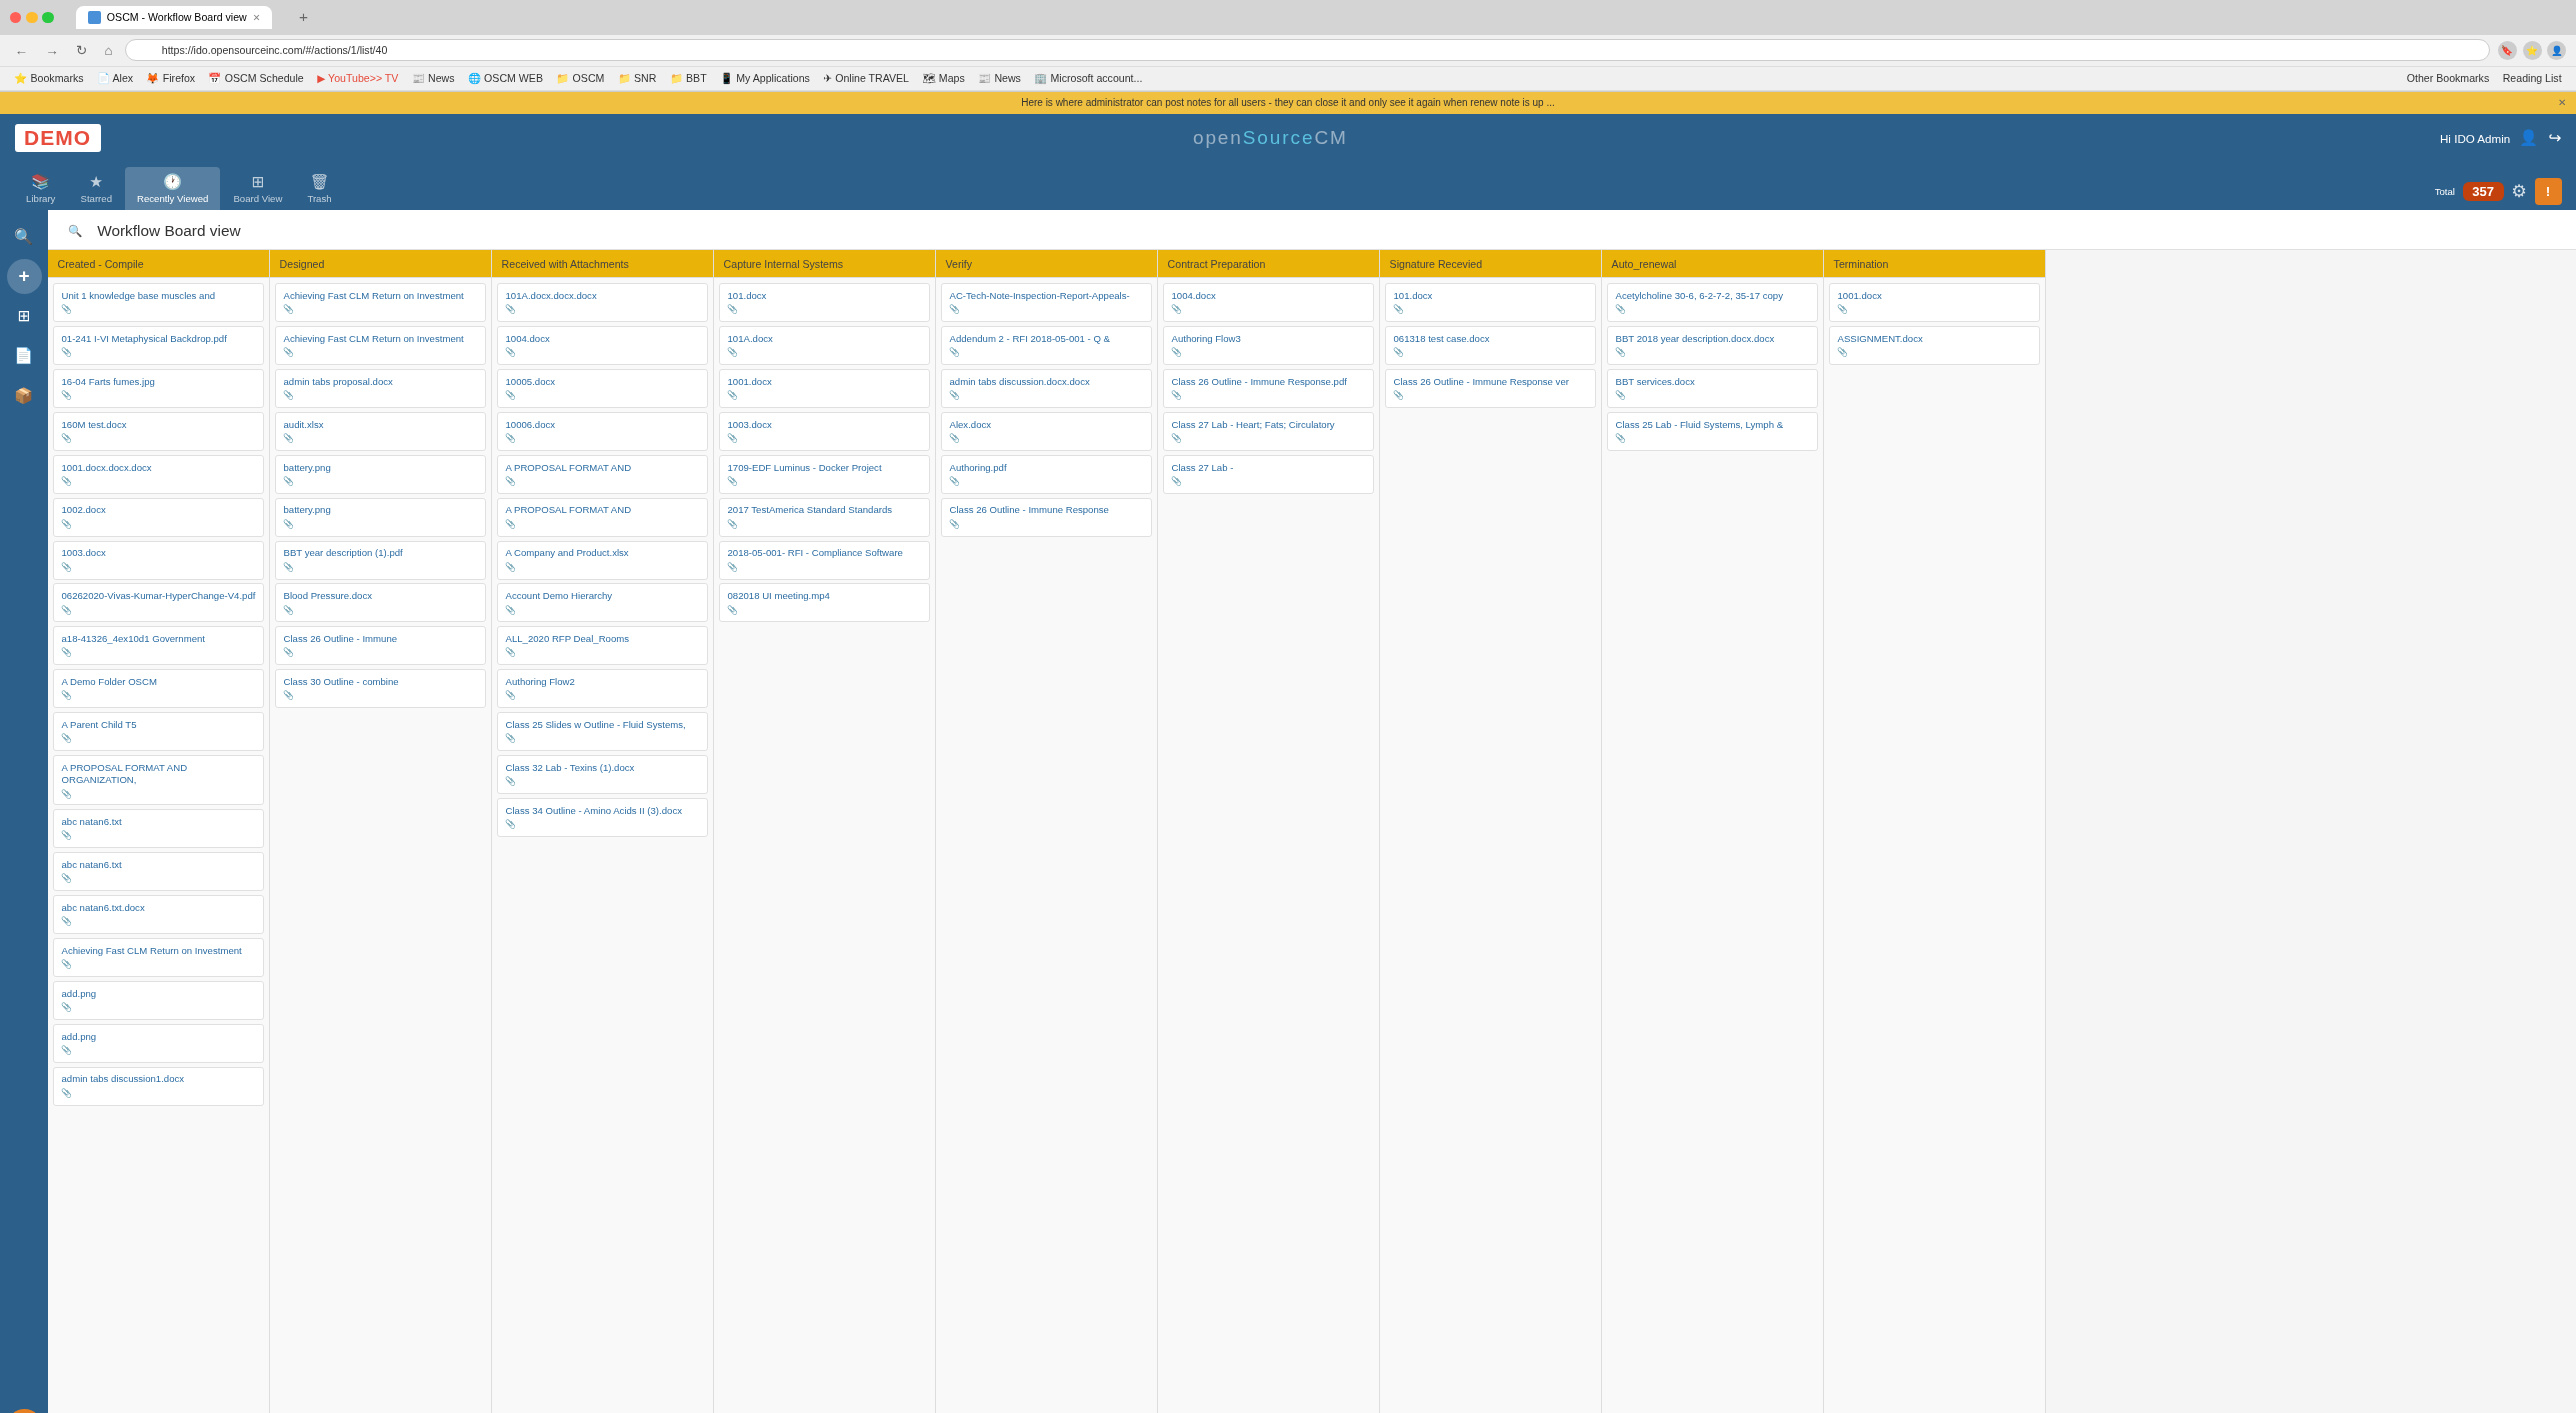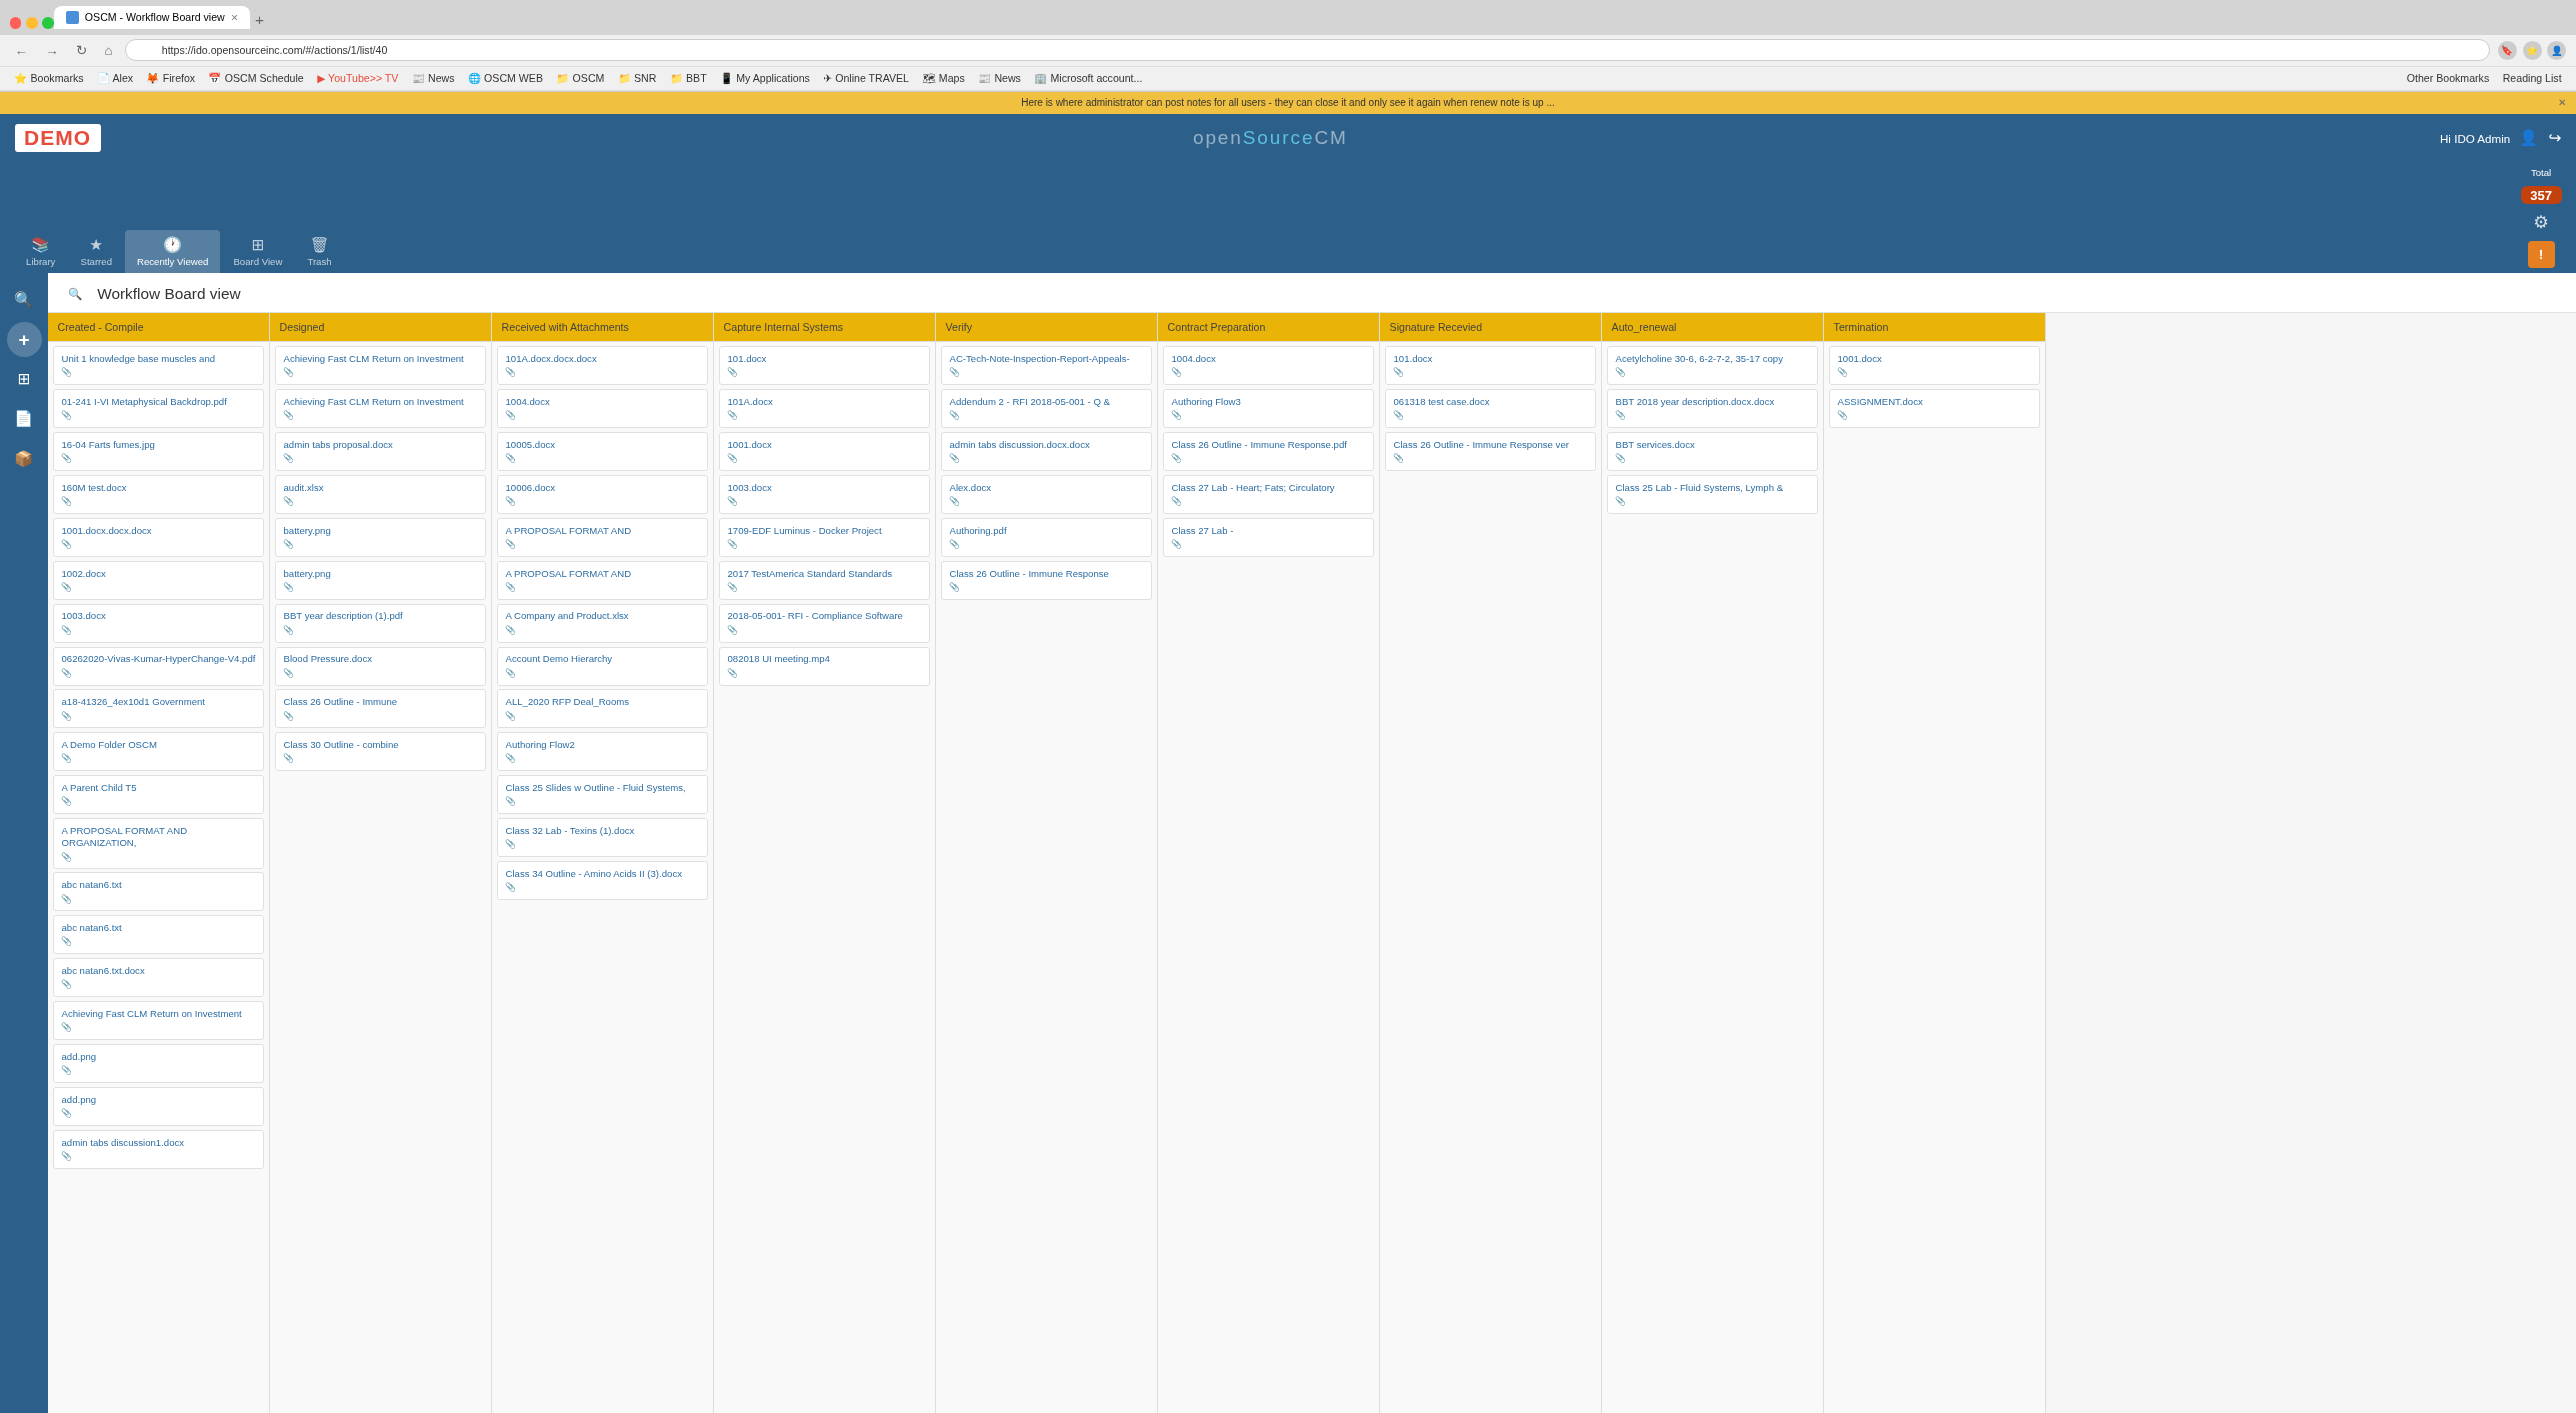--- a/index.html
+++ b/index.html
@@ -1,20 +1,20 @@
 <!DOCTYPE html>
 <html><head>
   <meta charset="utf-8">
   <style>
     * { box-sizing: border-box; margin: 0; padding: 0; }
     body { font-family: -apple-system, BlinkMacSystemFont, 'Segoe UI', sans-serif; font-size: 11.6px; background: #f0f0f0; overflow: hidden; }
 
     
     .browser-chrome { background: #e8e8e8; border-bottom: 1px solid #ccc; }
-    .browser-titlebar { background: #d4d4d4; padding: 5.8px 9.6px; display: flex; align-items: flex-end; gap: 0; }
+    .browser-titlebar { background: #d4d4d4; padding: 5.8px 9.6px; display: flex; align-items: center; gap: 22px; }
     .browser-dots { display: flex; gap: 4.8px; }
     .dot { width: 11.6px; height: 11.6px; border-radius: 50%; }
     .dot-red { background: #ff5f57; }
     .dot-yellow { background: #febc2e; }
     .dot-green { background: #28c840; }
     .browser-tab { background: white; border-radius: 7.7px 7.7px 0 0; padding: 4.8px 11.6px; font-size: 10.6px; display: flex; align-items: center; gap: 5.8px; min-width: 174px; }
     .tab-favicon { width: 13.5px; height: 13.5px; background: #4a90d9; border-radius: 1.9px; display: inline-block; }
     .tab-close { margin-left: auto; color: #888; cursor: pointer; font-size: 9.6px; }
     .tab-new { background: none; border: none; font-size: 15.4px; color: #666; cursor: pointer; padding: 0 4.8px; }
 
@@ -50,21 +50,21 @@
     .sidebar { width: 48px; background: #2c5f8a; display: flex; flex-direction: column; align-items: center; padding: 9.6px 0; gap: 4.8px; }
     .sidebar-icon { width: 35px; height: 35px; border-radius: 50%; display: flex; align-items: center; justify-content: center; cursor: pointer; color: white; font-size: 15.4px; }
     .sidebar-icon.gear { background: #e67e22; border-radius: 50%; }
 
     
     .toolbar-row { background: #2c5f8a; padding: 4.8px 14.5px 0; display: flex; align-items: flex-end; justify-content: space-between; }
     .toolbar-tabs { display: flex; gap: 1.9px; }
     .toolbar-tab { display: flex; flex-direction: column; align-items: center; padding: 5.8px 11.6px; cursor: pointer; color: rgba(255,255,255,0.7); font-size: 9.6px; gap: 1.9px; border-radius: 3.9px 3.9px 0 0; }
     .toolbar-tab.active { background: rgba(255,255,255,0.2); color: white; }
     .toolbar-tab-icon { font-size: 15.4px; }
-    .toolbar-right { display: flex; align-items: center; gap: 7.7px; padding-bottom: 4.8px; flex-direction: column; }
+    .toolbar-right { display: flex; align-items: center; gap: 7.7px; padding-bottom: 4.8px; }
     .total-badge { background: #c2410c; color: white; border-radius: 6px; padding: 1.9px 9.6px; font-size: 13px; font-weight: bold; }
     .search-icon-btn { width: 27px; height: 27px; display: flex; align-items: center; justify-content: center; cursor: pointer; color: #666; }
 
     
     .content-area { flex: 1; overflow-x: auto; overflow-y: hidden; background: #f5f5f5; }
     .workflow-board { display: flex; gap: 0; height: 100%; }
 
     .column { min-width: 222px; max-width: 222px; border-right: 1px solid #ddd; background: #f9f9f9; display: flex; flex-direction: column; }
     .column-header { padding: 7.7px 9.6px; font-size: 10.6px; font-weight: 400; color: #444; background: #eab308; border-bottom: 1px solid #ddd; white-space: nowrap; }
     .column-body { flex: 1; overflow-y: auto; padding: 4.8px; display: flex; flex-direction: column; gap: 3.9px; }

